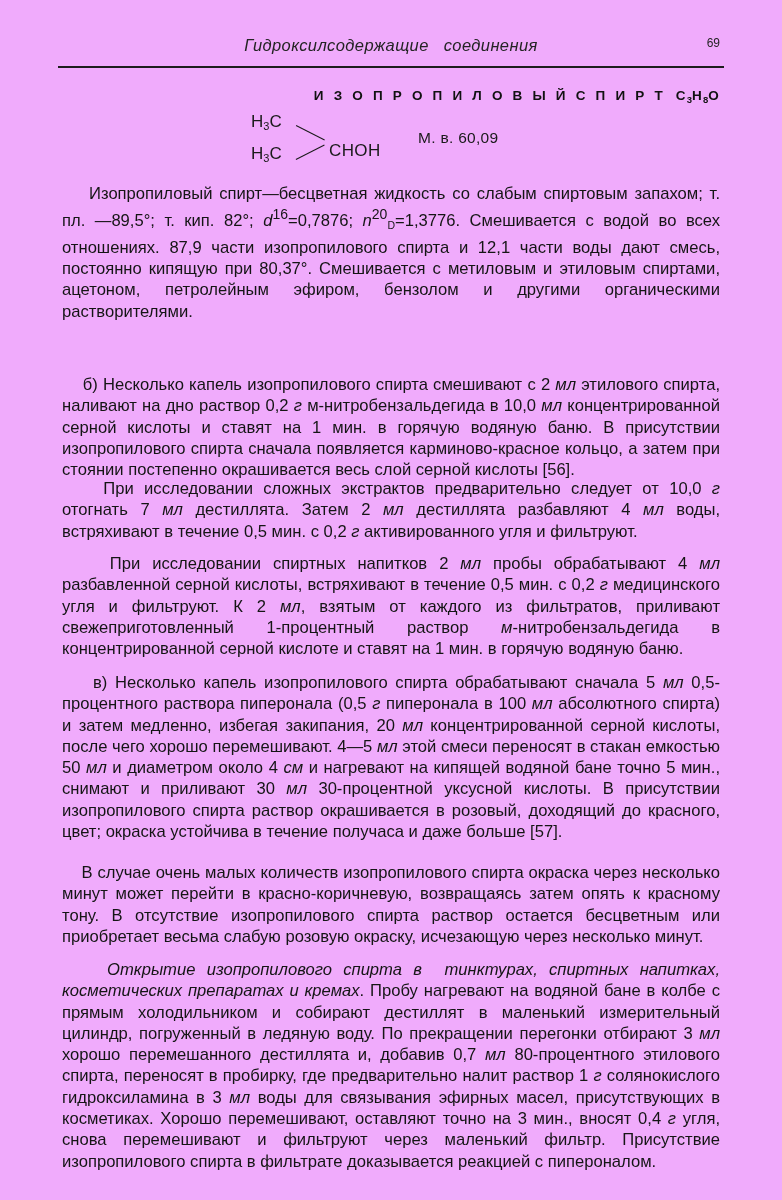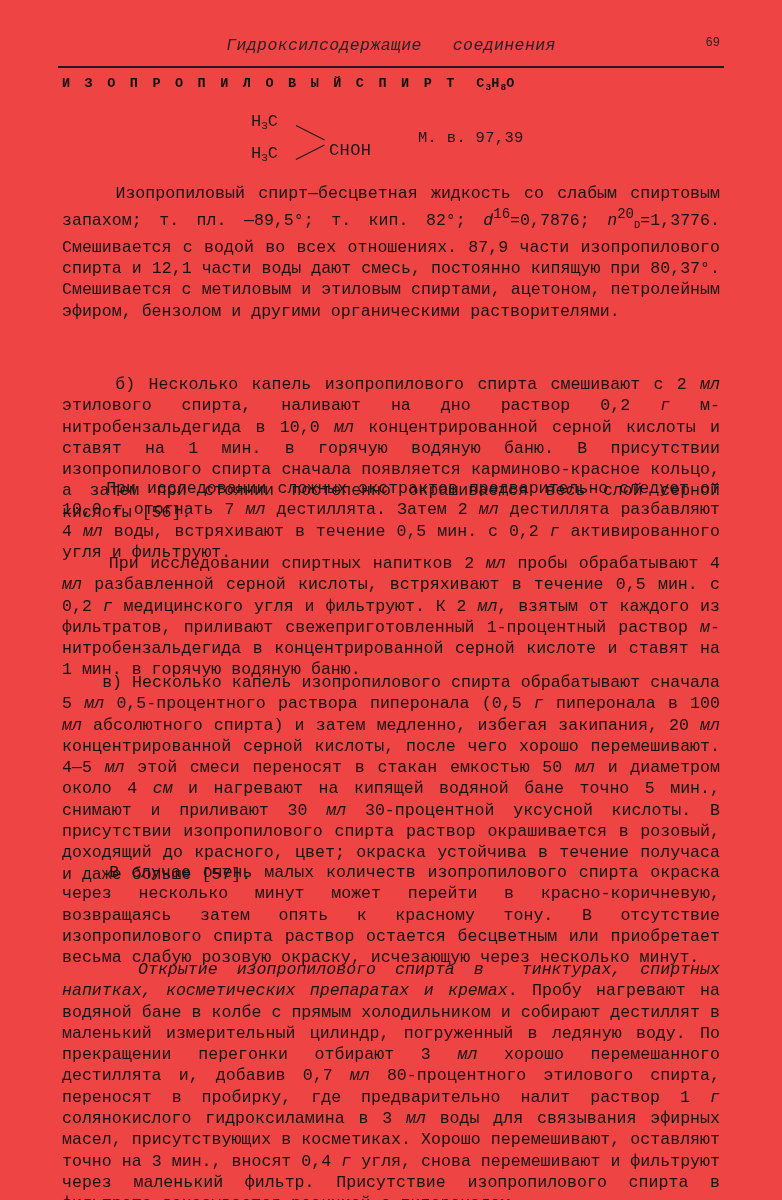--- a/index.html
+++ b/index.html
@@ -4,22 +4,22 @@
 <style>
   html, body {
     margin: 0;
     padding: 0;
     background: #ffffff;
   }
   .page {
     position: relative;
     width: 782px;
     height: 1200px;
-    background: #ef4444;
-    font-family: Liberation Mono, monospace;
+    background: #f0abfc;
+    font-family: Liberation Sans, sans-serif;
     color: #1a1a1a;
     overflow: hidden;
     box-sizing: border-box;
   }
 
   
   .running-head {
     position: absolute;
     left: 62px;
     right: 62px;
@@ -52,22 +52,22 @@
     top: 66px;
     height: 2px;
     background: #1d1d1d;
   }
 
   
   .compound-title {
     position: absolute;
     left: 62px;
     right: 62px;
-    top: 76px;
-    text-align: left;
+    top: 88px;
+    text-align: right;
     font-weight: bold;
     font-size: 13.5px;
     letter-spacing: 3.2px;
     color: #111;
   }
   .compound-title .formula-sub {
     font-size: 9.5px;
     vertical-align: -0.28em;
     letter-spacing: 0;
   }
@@ -198,21 +198,21 @@
     <span>И З О П Р О П И Л О В Ы Й   С П И Р Т</span><span class="formula">&nbsp;&nbsp;<span>C</span><span class="formula-sub">3</span><span>H</span><span class="formula-sub">8</span><span>O</span></span>
   </div>
 
   <div class="structure">
     <div class="structure-inner">
       <div class="struct-ch3-top"><span>H</span><span class="struct-sub">3</span><span>C</span></div>
       <div class="struct-ch3-bot"><span>H</span><span class="struct-sub">3</span><span>C</span></div>
       <div class="bond bond-upper"></div>
       <div class="bond bond-lower"></div>
       <div class="struct-core">CHOH</div>
-      <div class="struct-mw">М. в.  97,39</div>
+      <div class="struct-mw">М. в.  60,09</div>
     </div>
   </div>
 
   <div class="body-block" id="para-intro">
     <p><span>    Изопропиловый спирт—бесцветная жидкость со слабым спиртовым запахом; т. пл. —89,5°; т. кип. 82°; </span><em class="it">d</em><span class="sup">16</span><span>=0,7876; </span><em class="it">n</em><span class="sup">20</span><span class="sub">D</span><span>=1,3776. Смешивается с водой во всех отношениях. 87,9 части изопропилового спирта и 12,1 части воды дают смесь, постоянно кипящую при 80,37°. Смешивается с метиловым и этиловым спиртами, ацетоном, петролейным эфиром, бензолом и другими органическими растворителями.</span></p>
   </div>
 
 
 
   <div class="body-block" id="para-b">

